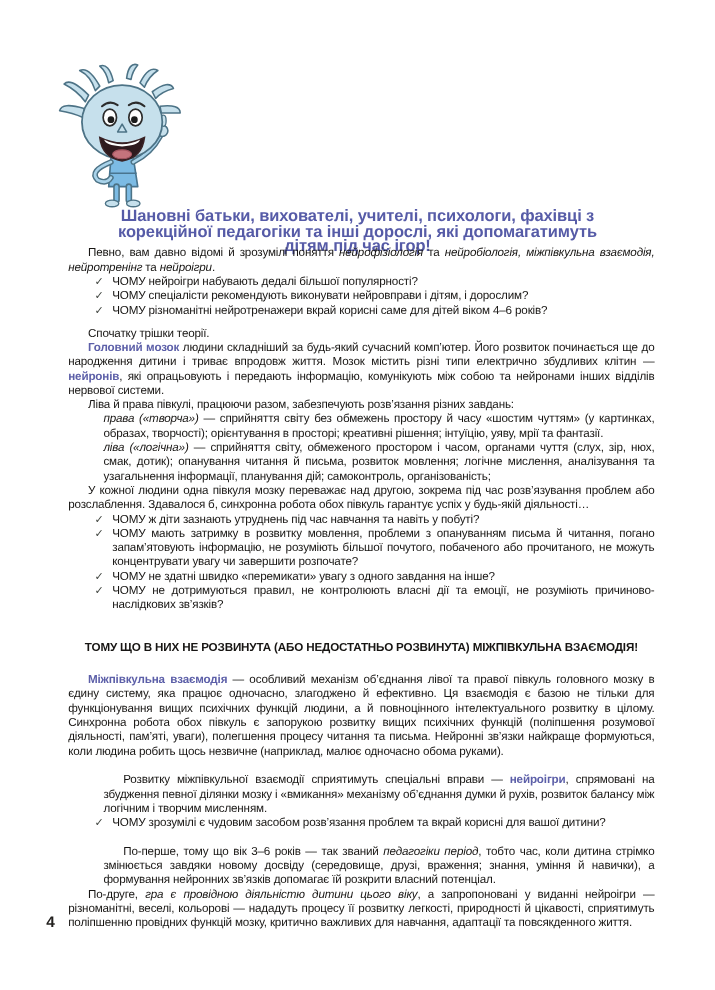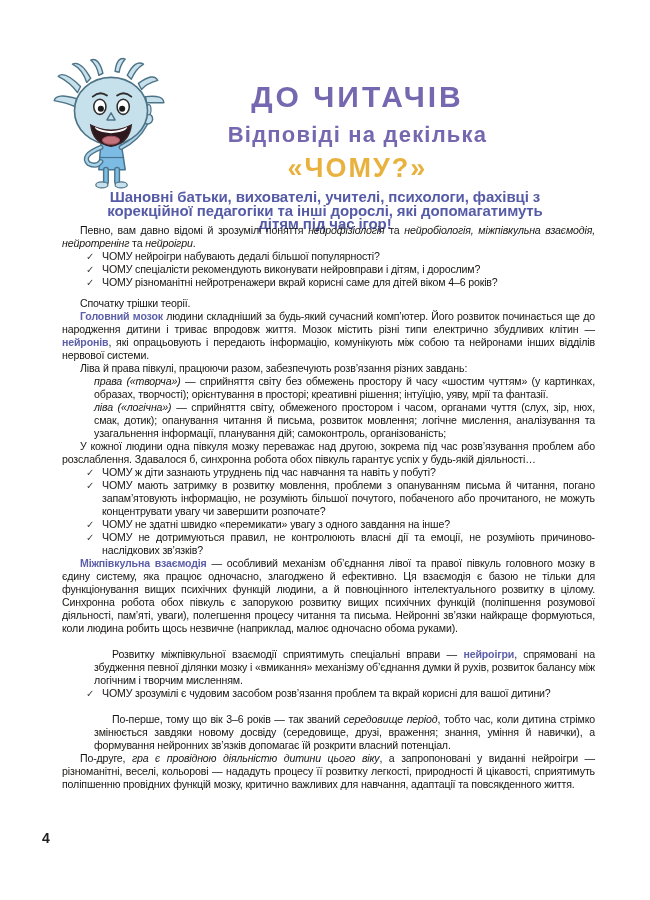--- a/index.html
+++ b/index.html
@@ -81,25 +81,20 @@
       <ellipse cx="72" cy="50" rx="6" ry="7.5" fill="#ffffff" stroke="#2c2c2c" stroke-width="1.5"></ellipse>
       <circle cx="50" cy="52" r="3" fill="#1c1c1c"></circle>
       <circle cx="71" cy="52" r="3" fill="#1c1c1c"></circle>
       <path d="M56,63 L64,63 L60,56 Z" fill="#c6e0ec" stroke="#4d7386" stroke-width="1.4" stroke-linejoin="round"></path>
       <path d="M40,68 Q60,78 80,68 Q78,86 60,89 Q42,86 40,68 Z" fill="#2e1a1e" stroke="#3a2326" stroke-width="1.4"></path>
       <path d="M44,70 Q60,78 76,70 Q75,75 60,76 Q45,75 44,70 Z" fill="#ffffff"></path>
       <ellipse cx="60" cy="83" rx="8.5" ry="4" fill="#c4737c" stroke="#a35560" stroke-width="1"></ellipse>
     </g>
   </svg>
 
-  <div class="header">
-    <div class="title1">ДО ЧИТАЧІВ</div>
-    <div class="title2">Відповіді на декілька</div>
-    <div class="title3">«ЧОМУ?»</div>
-  </div>
 
   <div class="subtitle">Шановні батьки, вихователі, учителі, психологи, фахівці з корекційної педагогіки та інші дорослі, які допомагатимуть дітям під час ігор!</div>
 
   <div class="body-text">
       <div class="blk p"><span>Певно, вам давно відомі й зрозумілі поняття </span><span class="i">нейрофізіологія</span><span> та </span><span class="i">нейробіологія, міжпівкульна взаємодія, нейротренінг</span><span> та </span><span class="i">нейроігри</span><span>.</span></div>
       <div class="blk check">
         <span class="tick">✓</span>
         <span class="txt"><span>ЧОМУ нейроігри набувають дедалі більшої популярності?</span></span>
       </div>
       <div class="blk check">
@@ -125,25 +120,26 @@
         <span class="txt"><span>ЧОМУ мають затримку в розвитку мовлення, проблеми з опануванням письма й читання, погано запам’ятовують інформацію, не розуміють більшої почутого, побаченого або прочитаного, не можуть концентрувати увагу чи завершити розпочате?</span></span>
       </div>
       <div class="blk check">
         <span class="tick">✓</span>
         <span class="txt"><span>ЧОМУ не здатні швидко «перемикати» увагу з одного завдання на інше?</span></span>
       </div>
       <div class="blk check">
         <span class="tick">✓</span>
         <span class="txt"><span>ЧОМУ не дотримуються правил, не контролюють власні дії та емоції, не розуміють причиново-наслідкових зв’язків?</span></span>
       </div>
+      <div class="blk center"><span>ТОМУ ЩО В НИХ НЕ РОЗВИНУТА (АБО НЕДОСТАТНЬО РОЗВИНУТА) МІЖПІВКУЛЬНА ВЗАЄМОДІЯ!</span></div>
       <div class="blk p"><span class="b">Міжпівкульна взаємодія</span><span> — особливий механізм об’єднання лівої та правої півкуль головного мозку в єдину систему, яка працює одночасно, злагоджено й ефективно. Ця взаємодія є базою не тільки для функціонування вищих психічних функцій людини, а й повноцінного інтелектуального розвитку в цілому. Синхронна робота обох півкуль є запорукою розвитку вищих психічних функцій (поліпшення розумової діяльності, пам’яті, уваги), полегшення процесу читання та письма. Нейронні зв’язки найкраще формуються, коли людина робить щось незвичне (наприклад, малює одночасно обома руками).</span></div>
       <div class="blk p g2"><span>Розвитку міжпівкульної взаємодії сприятимуть спеціальні вправи — </span><span class="b">нейроігри</span><span>, спрямовані на збудження певної ділянки мозку і «вмикання» механізму об’єднання думки й рухів, розвиток балансу між логічним і творчим мисленням.</span></div>
       <div class="blk check">
         <span class="tick">✓</span>
         <span class="txt"><span>ЧОМУ зрозумілі є чудовим засобом розв’язання проблем та вкрай корисні для вашої дитини?</span></span>
       </div>
-      <div class="blk p g2"><span>По-перше, тому що вік 3–6 років — так званий </span><span class="i">середовище період</span><span>, тобто час, коли дитина стрімко змінюється завдяки новому досвіду (середовище, друзі, враження; знання, уміння й навички), а формування нейронних зв’язків допомагає їй розкрити власний потенціал.</span></div>
+      <div class="blk p g2"><span>По-перше, тому що вік 3–6 років — так званий </span><span class="i">педагогіки період</span><span>, тобто час, коли дитина стрімко змінюється завдяки новому досвіду (середовище, друзі, враження; знання, уміння й навички), а формування нейронних зв’язків допомагає їй розкрити власний потенціал.</span></div>
       <div class="blk p"><span>По-друге, </span><span class="i">гра є провідною діяльністю дитини цього віку</span><span>, а запропоновані у виданні нейроігри — різноманітні, веселі, кольорові — нададуть процесу її розвитку легкості, природності й цікавості, сприятимуть поліпшенню провідних функцій мозку, критично важливих для навчання, адаптації та повсякденного життя.</span></div>
     </div>
 
   <div class="page-number">4</div>
 
 </div>
 
 </body></html>

